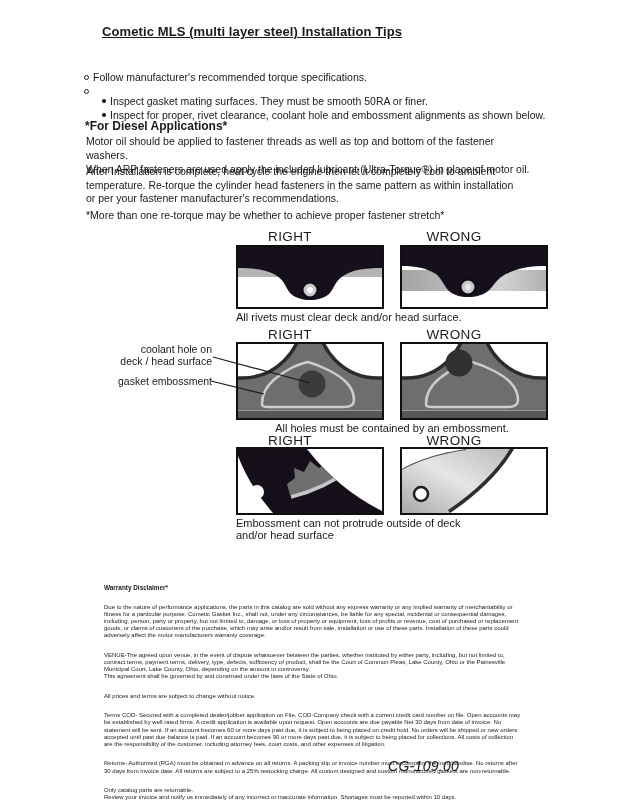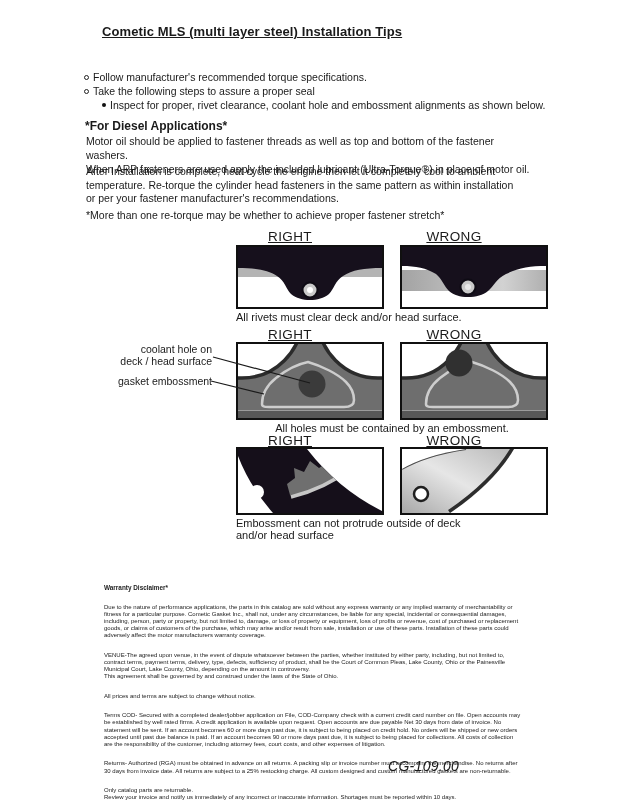--- a/index.html
+++ b/index.html
@@ -9,21 +9,21 @@
   .title{font-size:13px;font-weight:bold;text-decoration:underline;letter-spacing:.1px;}
   .body-txt{font-size:10.5px;line-height:14px;white-space:pre-line;}
   .bullets{font-size:10.5px;line-height:14px;margin-top:24px;}
   .brow{display:flex;align-items:flex-start;}
   .obul{width:3px;height:3px;border:1px solid #222;border-radius:50%;display:inline-block;
         margin:5px 4px 0 0;flex:0 0 auto;}
   .fbul{width:4px;height:4px;background:#111;border-radius:50%;display:inline-block;
         margin:5px 4px 0 0;flex:0 0 auto;}
   .sub{margin-left:18px;}
   .h2{font-size:12px;font-weight:bold;}
-  .dg-label{font-size:13.5px;letter-spacing:.4px;text-align:center;width:148px;margin-left:-20px;text-decoration:underline;}
+  .dg-label{font-size:13.5px;letter-spacing:.4px;text-align:center;width:148px;margin-left:-20px;}
   .panel{border:2px solid #101010;width:148px;box-sizing:border-box;background:#fff;}
   .panel svg{display:block;}
   .caption{font-size:11px;line-height:11.5px;white-space:pre-line;}
   .callout{font-size:10.5px;line-height:11.5px;text-align:right;white-space:pre-line;}
   .disc{font-size:6px;line-height:7.2px;width:418px;white-space:pre-line;color:#222;}
   .disc-h{font-size:6.4px;font-weight:bold;}
   .disc p{margin:0 0 5px 0;}
   .footer-code{font-size:14px;letter-spacing:.3px;}
 </style>
 </head>
@@ -31,21 +31,24 @@
 
 <div class="abs title" style="left:102px;top:24px;">Cometic MLS (multi layer steel) Installation Tips</div>
 
 <div class="abs bullets" style="left:84px;top:46px;width:470px;">
   <div class="brow">
     <span class="obul"></span>
     <span>Follow manufacturer's recommended torque specifications.</span>
   </div>
   <div class="brow">
     <span class="obul"></span>
-    <span>Take the following steps to assure a proper seal</span>
+  </div>
+  <div class="brow sub">
+    <span class="fbul"></span>
+    <span>Inspect gasket mating surfaces.  They must be smooth 50RA or finer.</span>
   </div>
   <div class="brow sub">
     <span class="fbul"></span>
     <span>Inspect for proper, rivet clearance, coolant hole and embossment alignments as shown below.</span>
   </div>
 </div>
 
 <div class="abs h2" style="left:85px;top:119px;">*For Diesel Applications*</div>
 <div class="abs body-txt" style="left:86px;top:134px;width:450px;">Motor oil should be applied to fastener threads as well as top and bottom of the fastener washers.
 When ARP fasteners are used apply the included lubricant (Ultra-Torque®) in place of motor oil.</div>

